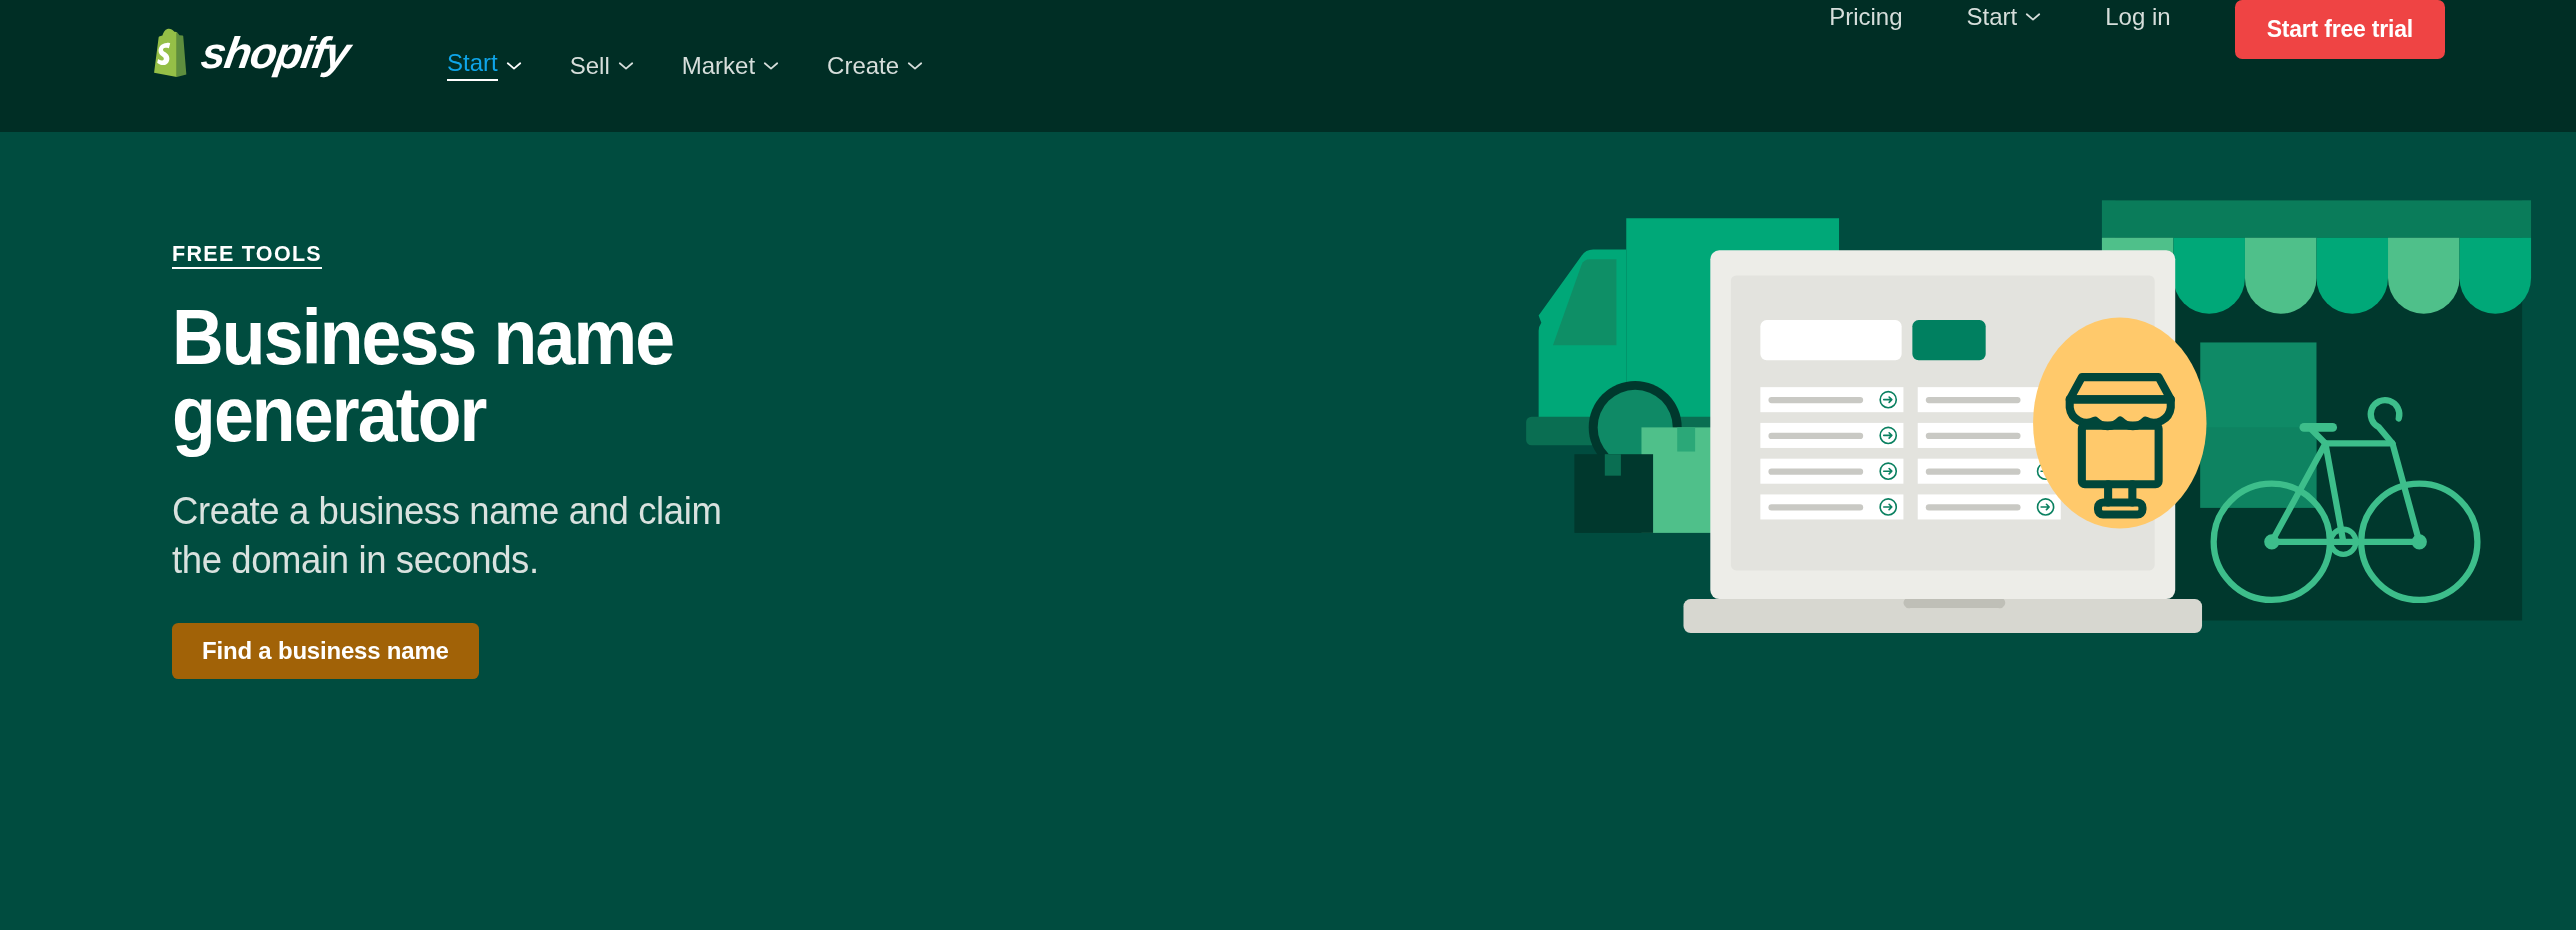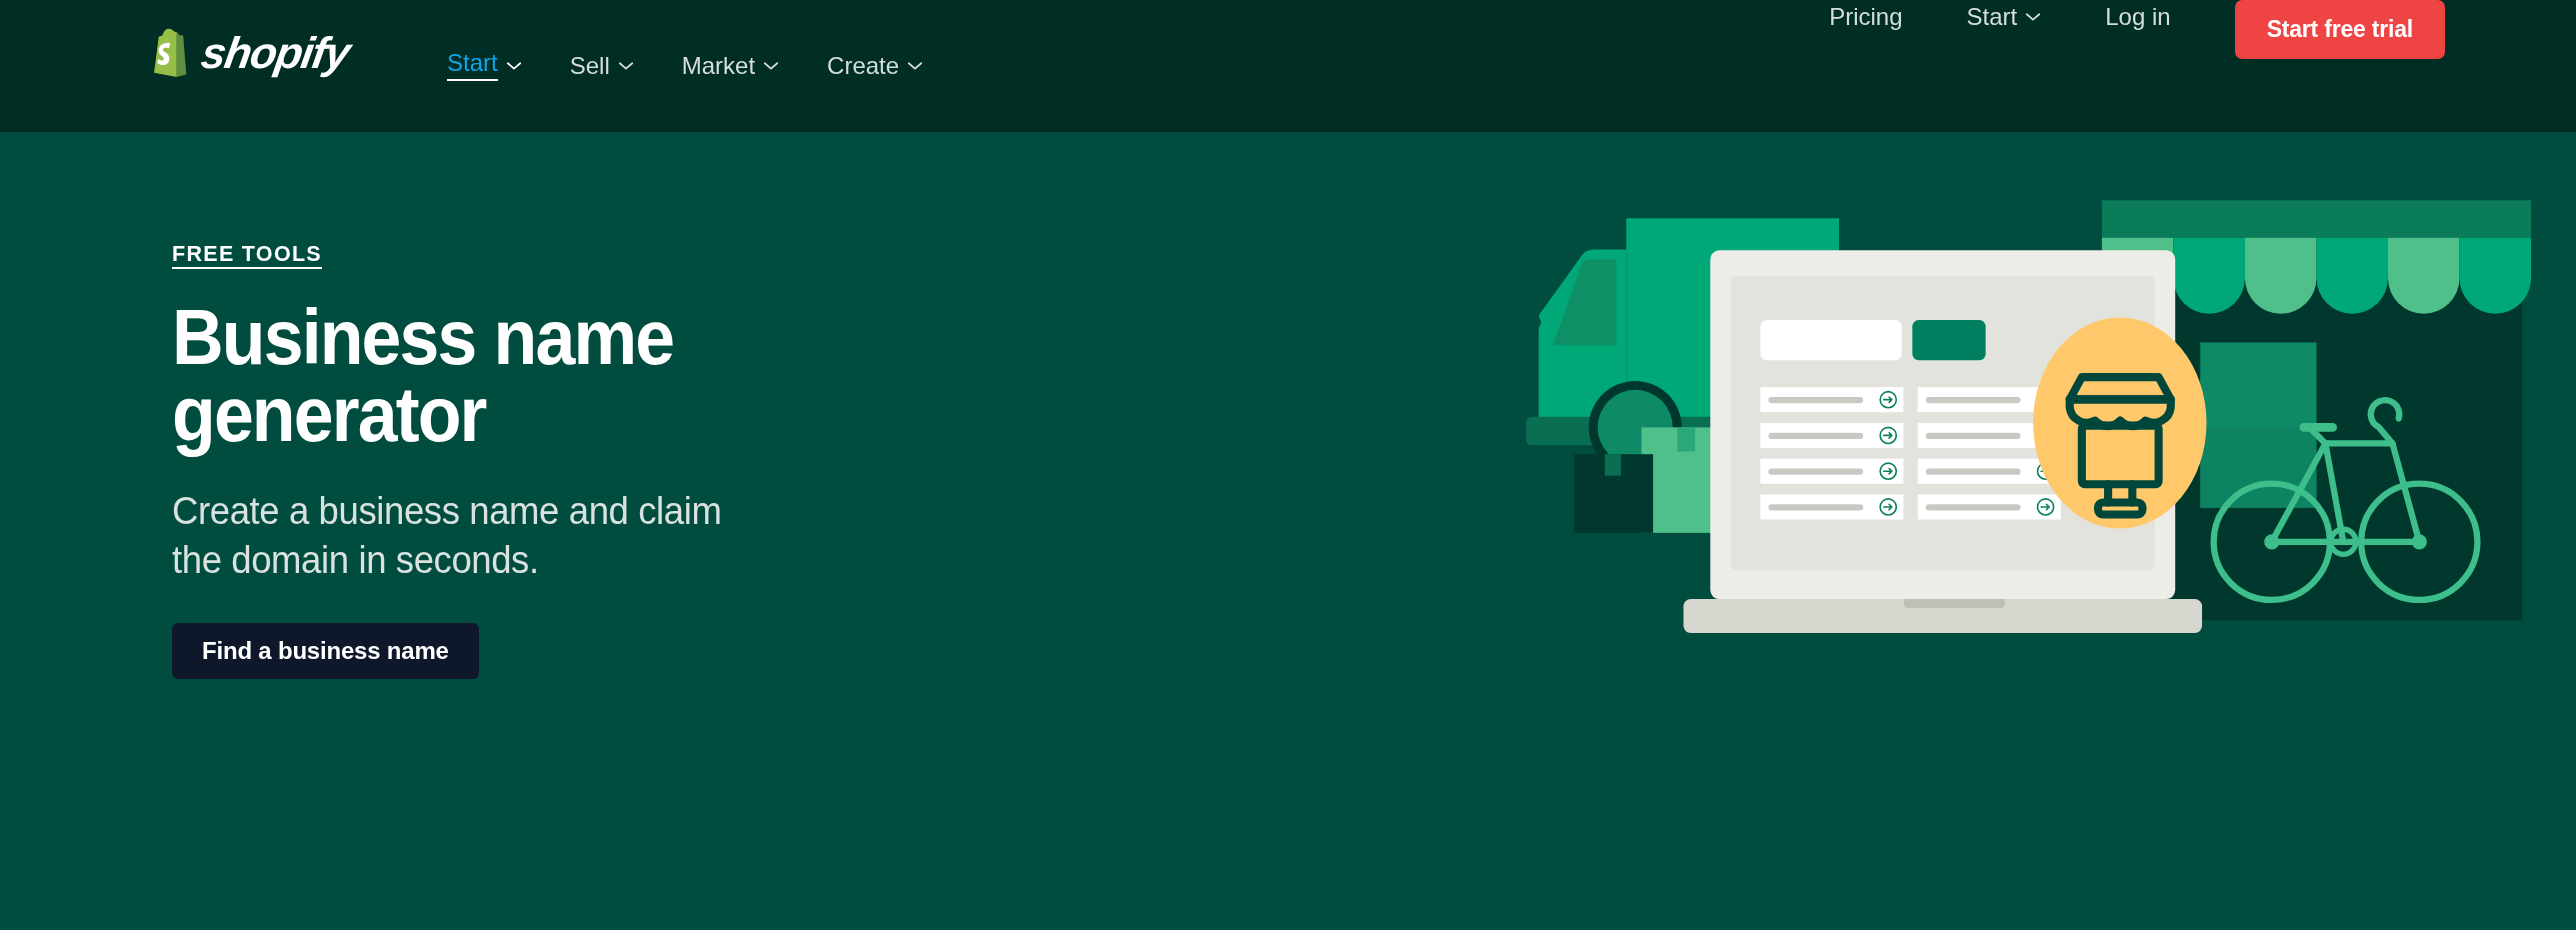--- a/index.html
+++ b/index.html
@@ -146,21 +146,21 @@
     font-weight:400;
     line-height:1.28;
     letter-spacing:-0.4px;
     max-width:581px;
     transform:scaleX(0.96);
     transform-origin:left center;
   }
 
   .hero-btn {
     margin-top:39px;
-    background:#0f172a;
+    background:#a16207;
     color:#ffffff;
     font-size:24px;
     font-weight:700;
     border:none;
     border-radius:6.3px;
     height:56px;
     padding:0 30px;
     cursor:pointer;
     letter-spacing:-0.2px;
   }

